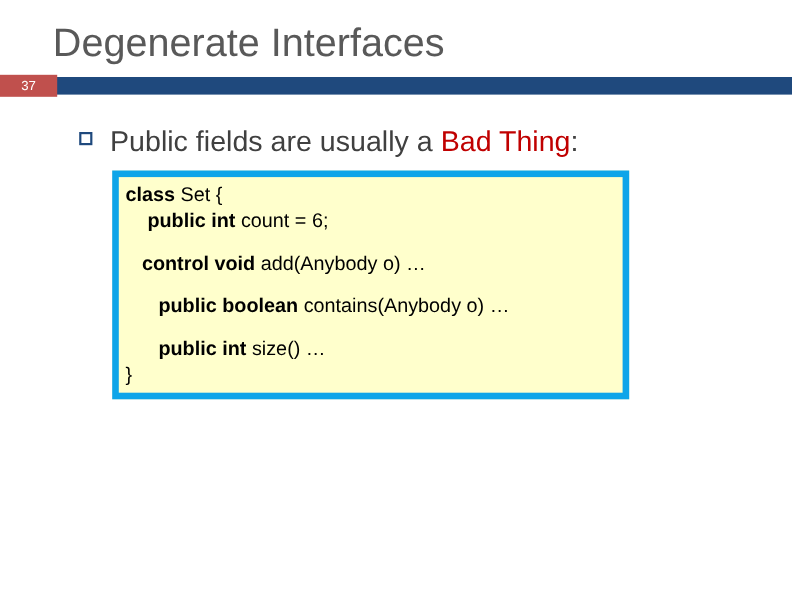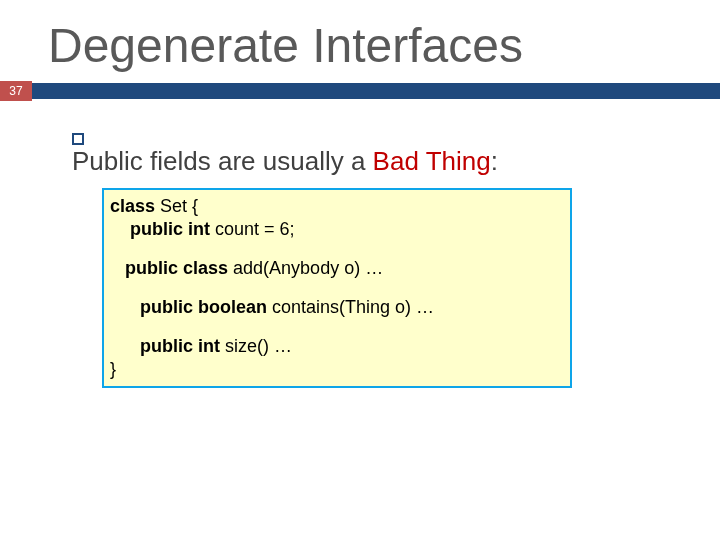--- a/index.html
+++ b/index.html
@@ -12,71 +12,70 @@
     color: #404040;
     overflow: hidden;
   }
   .slide {
     position: relative;
     width: 720px;
     height: 540px;
     box-sizing: border-box;
   }
   .title {
-    font-size: 48px;
+    font-size: 36px;
     color: #595959;
     padding: 18px 0 10px 48px;
   }
   .band {
     position: relative;
     width: 720px;
     height: 16px;
     background: #1F497D;
   }
   .pagebox {
     position: absolute;
     left: 0;
     top: -2px;
-    width: 32px;
+    width: 52px;
     height: 20px;
     background: #C0504D;
     color: #fff;
     font-size: 12px;
     line-height: 20px;
     text-align: center;
   }
   .body {
     padding: 18px 40px 0 72px;
   }
   .bullet-row {
     display: flex;
     align-items: flex-start;
     margin: 8px 0 10px 0;
-    flex-direction: column;
   }
   .bullet-mark {
     width: 12px;
     height: 12px;
     border: 2px solid #1F497D;
     margin-top: 8px;
     margin-right: 16px;
     flex: 0 0 auto;
     box-sizing: border-box;
   }
   .bullet-text {
     font-size: 26px;
     color: #404040;
     line-height: 1.25;
   }
   .bad { color: #C00000; }
   .codebox {
     margin: 6px 0 16px 30px;
     width: 470px;
     background: #FFFFCC;
-    border: 2px solid #0ea5e9;
+    border: 6px solid #0ea5e9;
     font-family: "Comic Sans MS", "Comic Sans", cursive, sans-serif;
     font-size: 18px;
     color: #000;
     padding: 4px 6px 4px 6px;
     box-sizing: border-box;
   }
   .codebox .line { white-space: pre; margin: 2px 0; }
   .codebox .gap { height: 14px; }
   .kw { font-weight: bold; }
 </style>
@@ -97,23 +96,23 @@
       <div class="bullet-mark"></div>
       <div class="bullet-text">
         <span>Public fields are usually a </span><span class="bad">Bad Thing</span><span>:</span>
       </div>
     </div>
 
     <div class="codebox">
       <div class="line"><span class="kw">class</span><span> Set {</span></div>
       <div class="line">    <span class="kw">public int</span><span> count = 6;</span></div>
       <div class="gap"></div>
-      <div class="line">   <span class="kw">public class</span><span> add(Anybody o) …</span></div>
+      <div class="line">   <span class="kw">control void</span><span> add(Anybody o) …</span></div>
       <div class="gap"></div>
-      <div class="line">      <span class="kw">public boolean</span><span> contains(Thing o) …</span></div>
+      <div class="line">      <span class="kw">public boolean</span><span> contains(Anybody o) …</span></div>
       <div class="gap"></div>
       <div class="line">      <span class="kw">public int</span><span> size() …</span></div>
       <div class="line">}</div>
     </div>
 
 
   </div>
 </div>
 
 </body></html>

